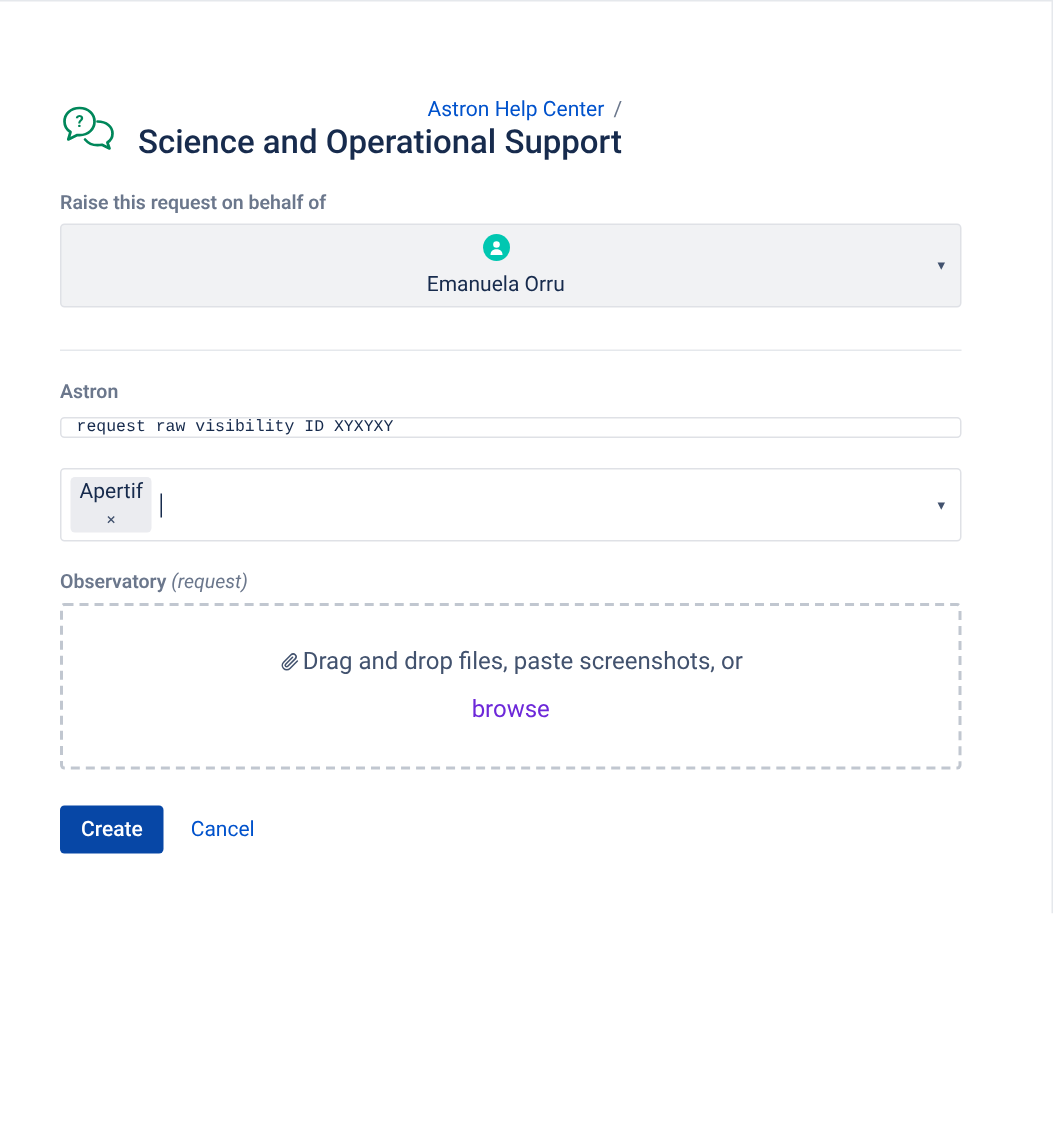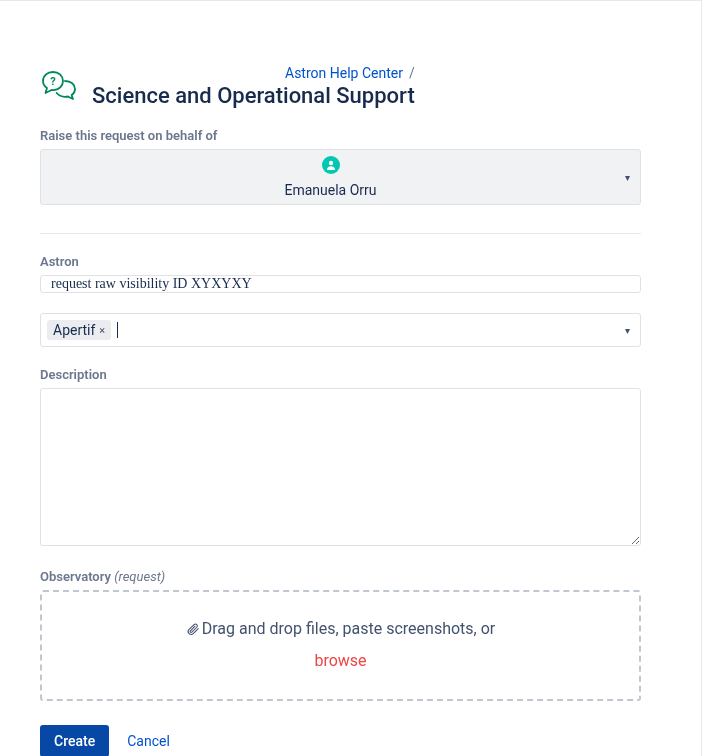--- a/index.html
+++ b/index.html
@@ -96,23 +96,23 @@
     .divider {
       border: none;
       border-top: 1px solid #e5e8ec;
       margin: 28px 0 10px 0;
     }
     .text-input {
       width: 100%;
       border: 1px solid #dfe1e6;
       border-radius: 3px;
       padding: 0 10px;
-      font-size: 14px;
-      color: #172b4d;
-      font-family: Liberation Serif, serif;
+      font-size: 11px;
+      color: #172b4d;
+      font-family: Liberation Mono, monospace;
       background: #fff;
     }
     .component-select {
       width: 100%;
       border: 1px solid #dfe1e6;
       border-radius: 3px;
       padding: 5px 28px 5px 6px;
       display: flex;
       align-items: center;
       gap: 4px;
@@ -123,20 +123,21 @@
     }
     .tag {
       background: #ebecf0;
       border-radius: 3px;
       padding: 2px 6px;
       font-size: 14px;
       color: #172b4d;
       display: inline-flex;
       align-items: center;
       gap: 4px;
+      flex-direction: column;
     }
     .tag-remove {
       color: #42526e;
       font-size: 11px;
       cursor: pointer;
     }
     .cursor-line {
       width: 1px;
       height: 16px;
       background: #172b4d;
@@ -157,21 +158,21 @@
       width: 100%;
       border: 2px dashed #c1c7d0;
       border-radius: 3px;
       padding: 22px 10px;
       text-align: center;
       color: #42526e;
       font-size: 16px;
       cursor: pointer;
       line-height: 1.9;
     }
-    .dropzone .browse { color: #ef4444; margin-top: 32px; }
+    .dropzone .browse { color: #6d28d9; margin-top: 32px; }
     .attach-icon {
       display: inline-block;
       vertical-align: -2px;
       margin-right: 2px;
     }
     .actions {
       margin-top: 24px;
       display: flex;
       align-items: center;
       gap: 14px;
@@ -246,24 +247,20 @@
       <div class="component-select">
         <span class="tag">
           <span>Apertif</span>
           <span class="tag-remove">×</span>
         </span>
         <span class="cursor-line"></span>
         <span class="select-caret">▾</span>
       </div>
     </div>
 
-    <div class="field">
-      <label class="field-label">Description</label>
-      <textarea class="textarea" style=""></textarea>
-    </div>
 
     <div class="field">
       <label class="field-label">
         <span>Observatory</span>
         <span class="optional">(request)</span>
       </label>
       <div class="dropzone">
         <span class="attach-icon">
           <svg width="14" height="14" viewBox="0 0 24 24" fill="none">
             <path d="M21 11.5 L12.5 20 C10.5 22 7.3 22 5.3 20 C3.3 18 3.3 14.8 5.3 12.8 L13.8 4.3 C15.1 3 17.2 3 18.5 4.3 C19.8 5.6 19.8 7.7 18.5 9 L10 17.5 C9.3 18.2 8.3 18.2 7.6 17.5 C6.9 16.8 6.9 15.8 7.6 15.1 L15.5 7.2" stroke="#42526e" stroke-width="1.8" stroke-linecap="round"></path>

